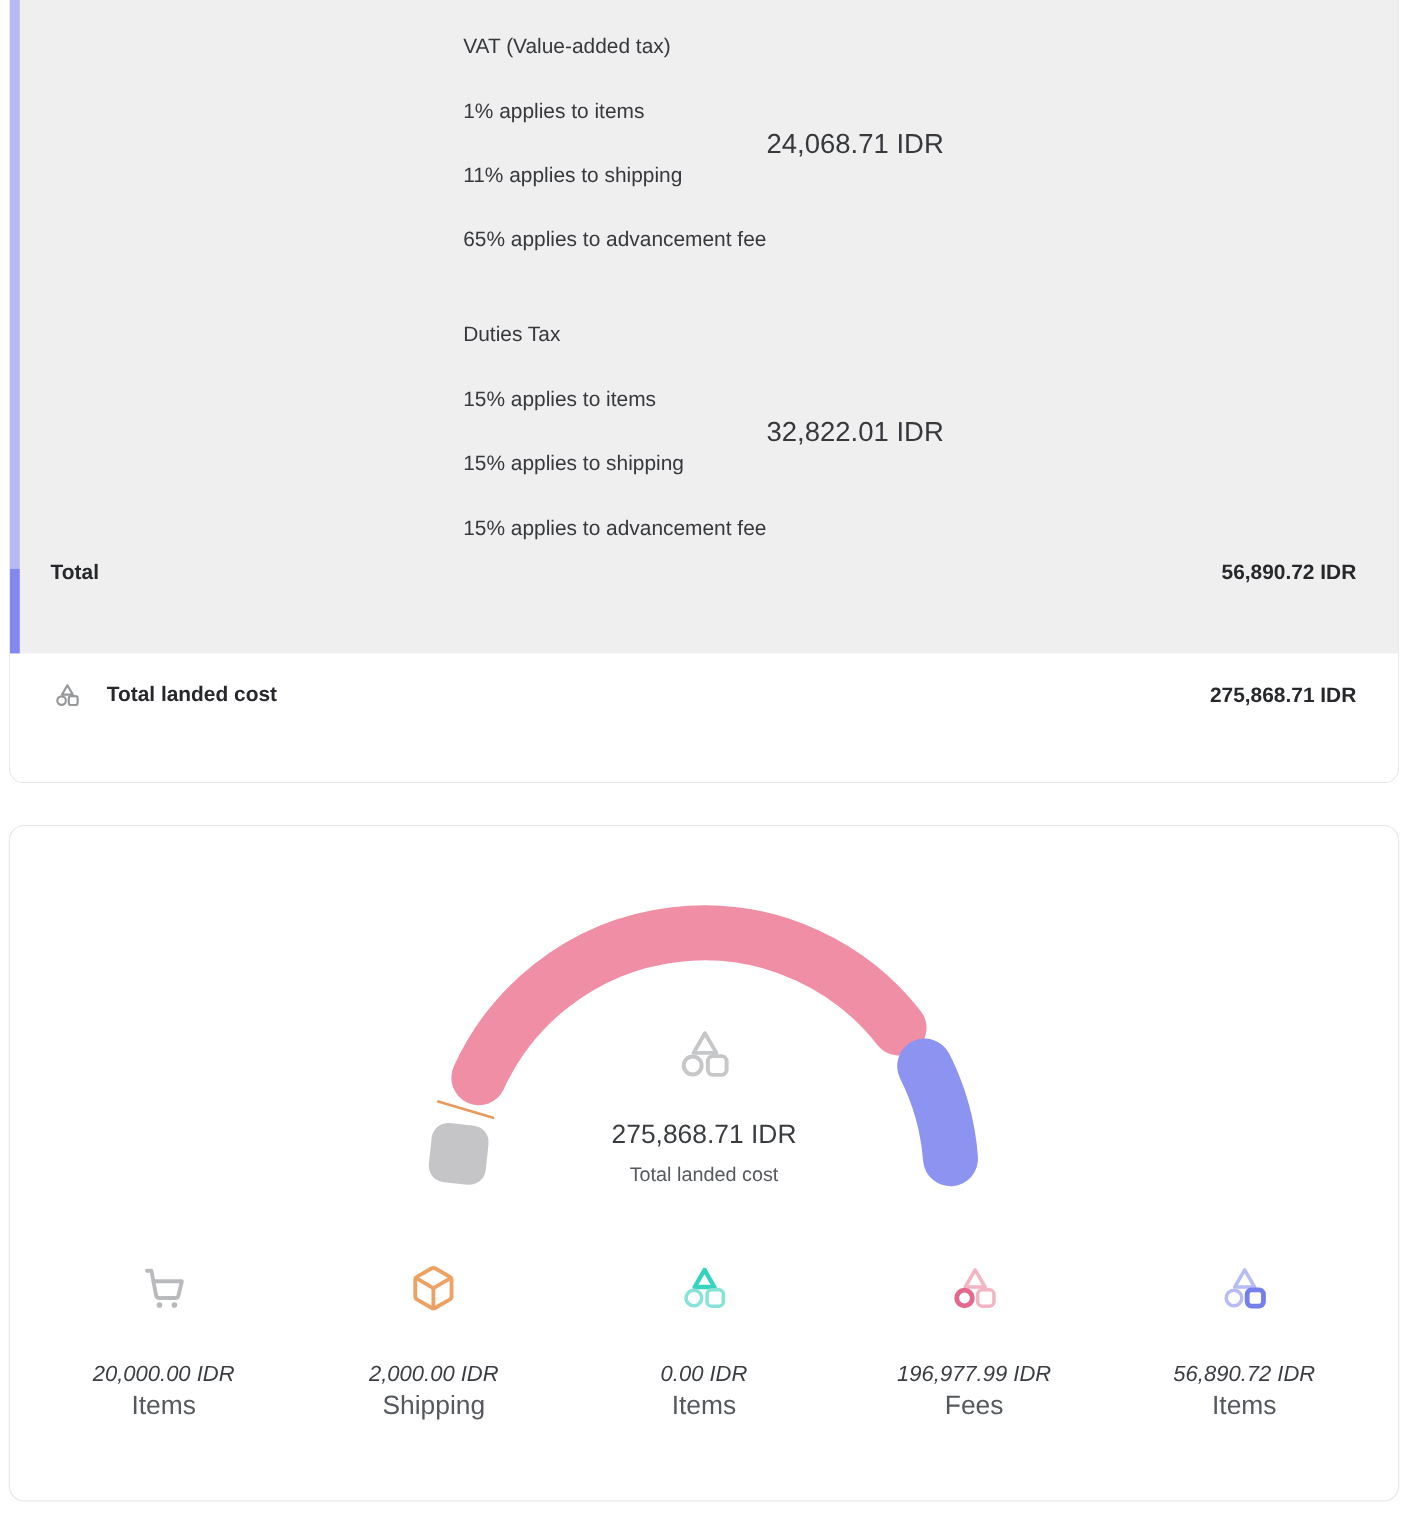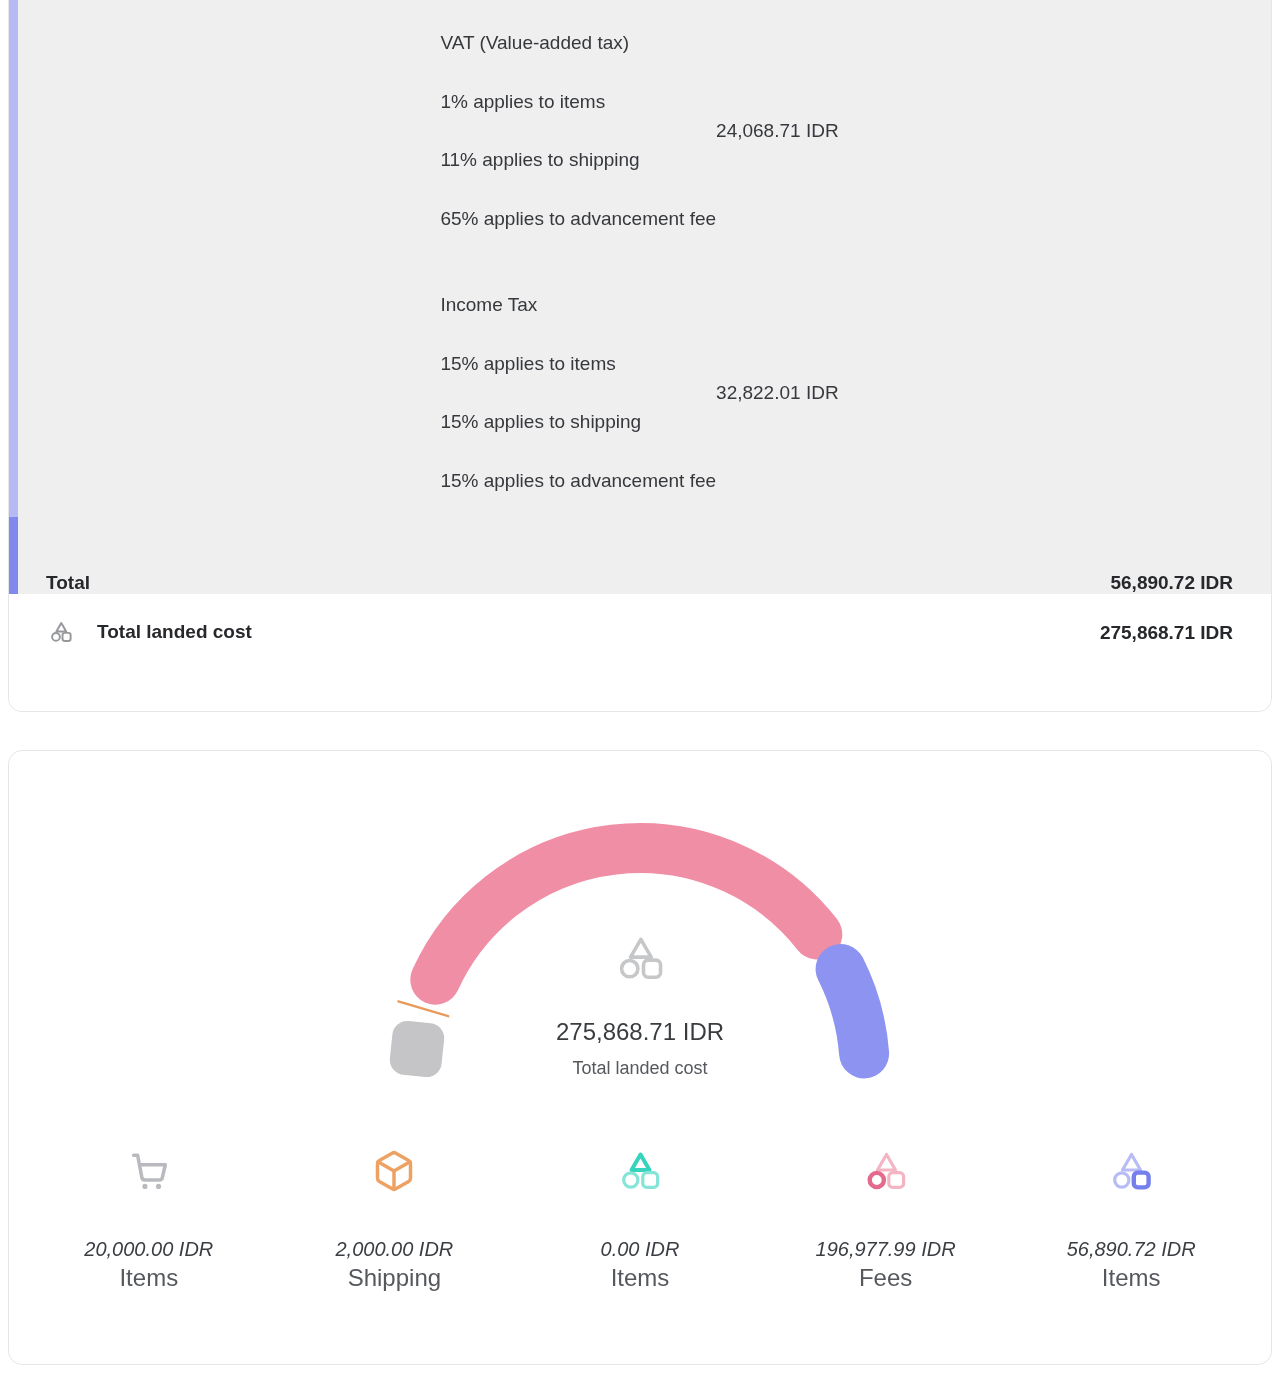--- a/index.html
+++ b/index.html
@@ -15,24 +15,24 @@
               padding:14px 38px 0 37px; }
   .accent { position:absolute; left:0; top:0; width:9px; height:594px; z-index:3; }
   .accent-track { width:9px; height:517px; background:#b5b9f4; }
   .accent-thumb { width:9px; height:77px; background:#8189ef; }
 
   .tax-group { display:flex; justify-content:center; align-items:center; }
   .tax-group.first { margin-bottom:28px; }
   .tax-lines { display:flex; flex-direction:column; }
   .tax-line { height:58.5px; display:flex; align-items:center;
               font-size:19px; color:#36383c; }
-  .tax-amount { font-size:19px; color:#36383c; }
+  .tax-amount { font-size:25px; color:#36383c; }
 
   .total-row { height:84px; display:flex; justify-content:space-between;
-               align-items:flex-end; }
+               align-items:flex-start; }
   .total-label, .total-amount { font-size:19px; font-weight:700; color:#26282b; }
 
   .card-footer { height:118px; background:#ffffff;
                  padding:26px 38px 0 40px;
                  display:flex; justify-content:space-between; align-items:flex-start; }
   .footer-left { display:flex; align-items:center; gap:24px; }
   .footer-label { font-size:19px; font-weight:700; color:#26282b; }
   .footer-amount { font-size:19px; font-weight:700; color:#26282b; line-height:26px; }
 
   
@@ -72,21 +72,21 @@
           <div class="tax-line">VAT (Value-added tax)</div>
           <div class="tax-line">1% applies to items</div>
           <div class="tax-line">11% applies to shipping</div>
           <div class="tax-line">65% applies to advancement fee</div>
         </div>
         <div class="tax-amount">24,068.71 IDR</div>
       </div>
 
       <div class="tax-group">
         <div class="tax-lines">
-          <div class="tax-line">Income Tax</div>
+          <div class="tax-line">Duties Tax</div>
           <div class="tax-line">15% applies to items</div>
           <div class="tax-line">15% applies to shipping</div>
           <div class="tax-line">15% applies to advancement fee</div>
         </div>
         <div class="tax-amount">32,822.01 IDR</div>
       </div>
 
       <div class="total-row">
         <div class="total-label">Total</div>
         <div class="total-amount">56,890.72 IDR</div>

